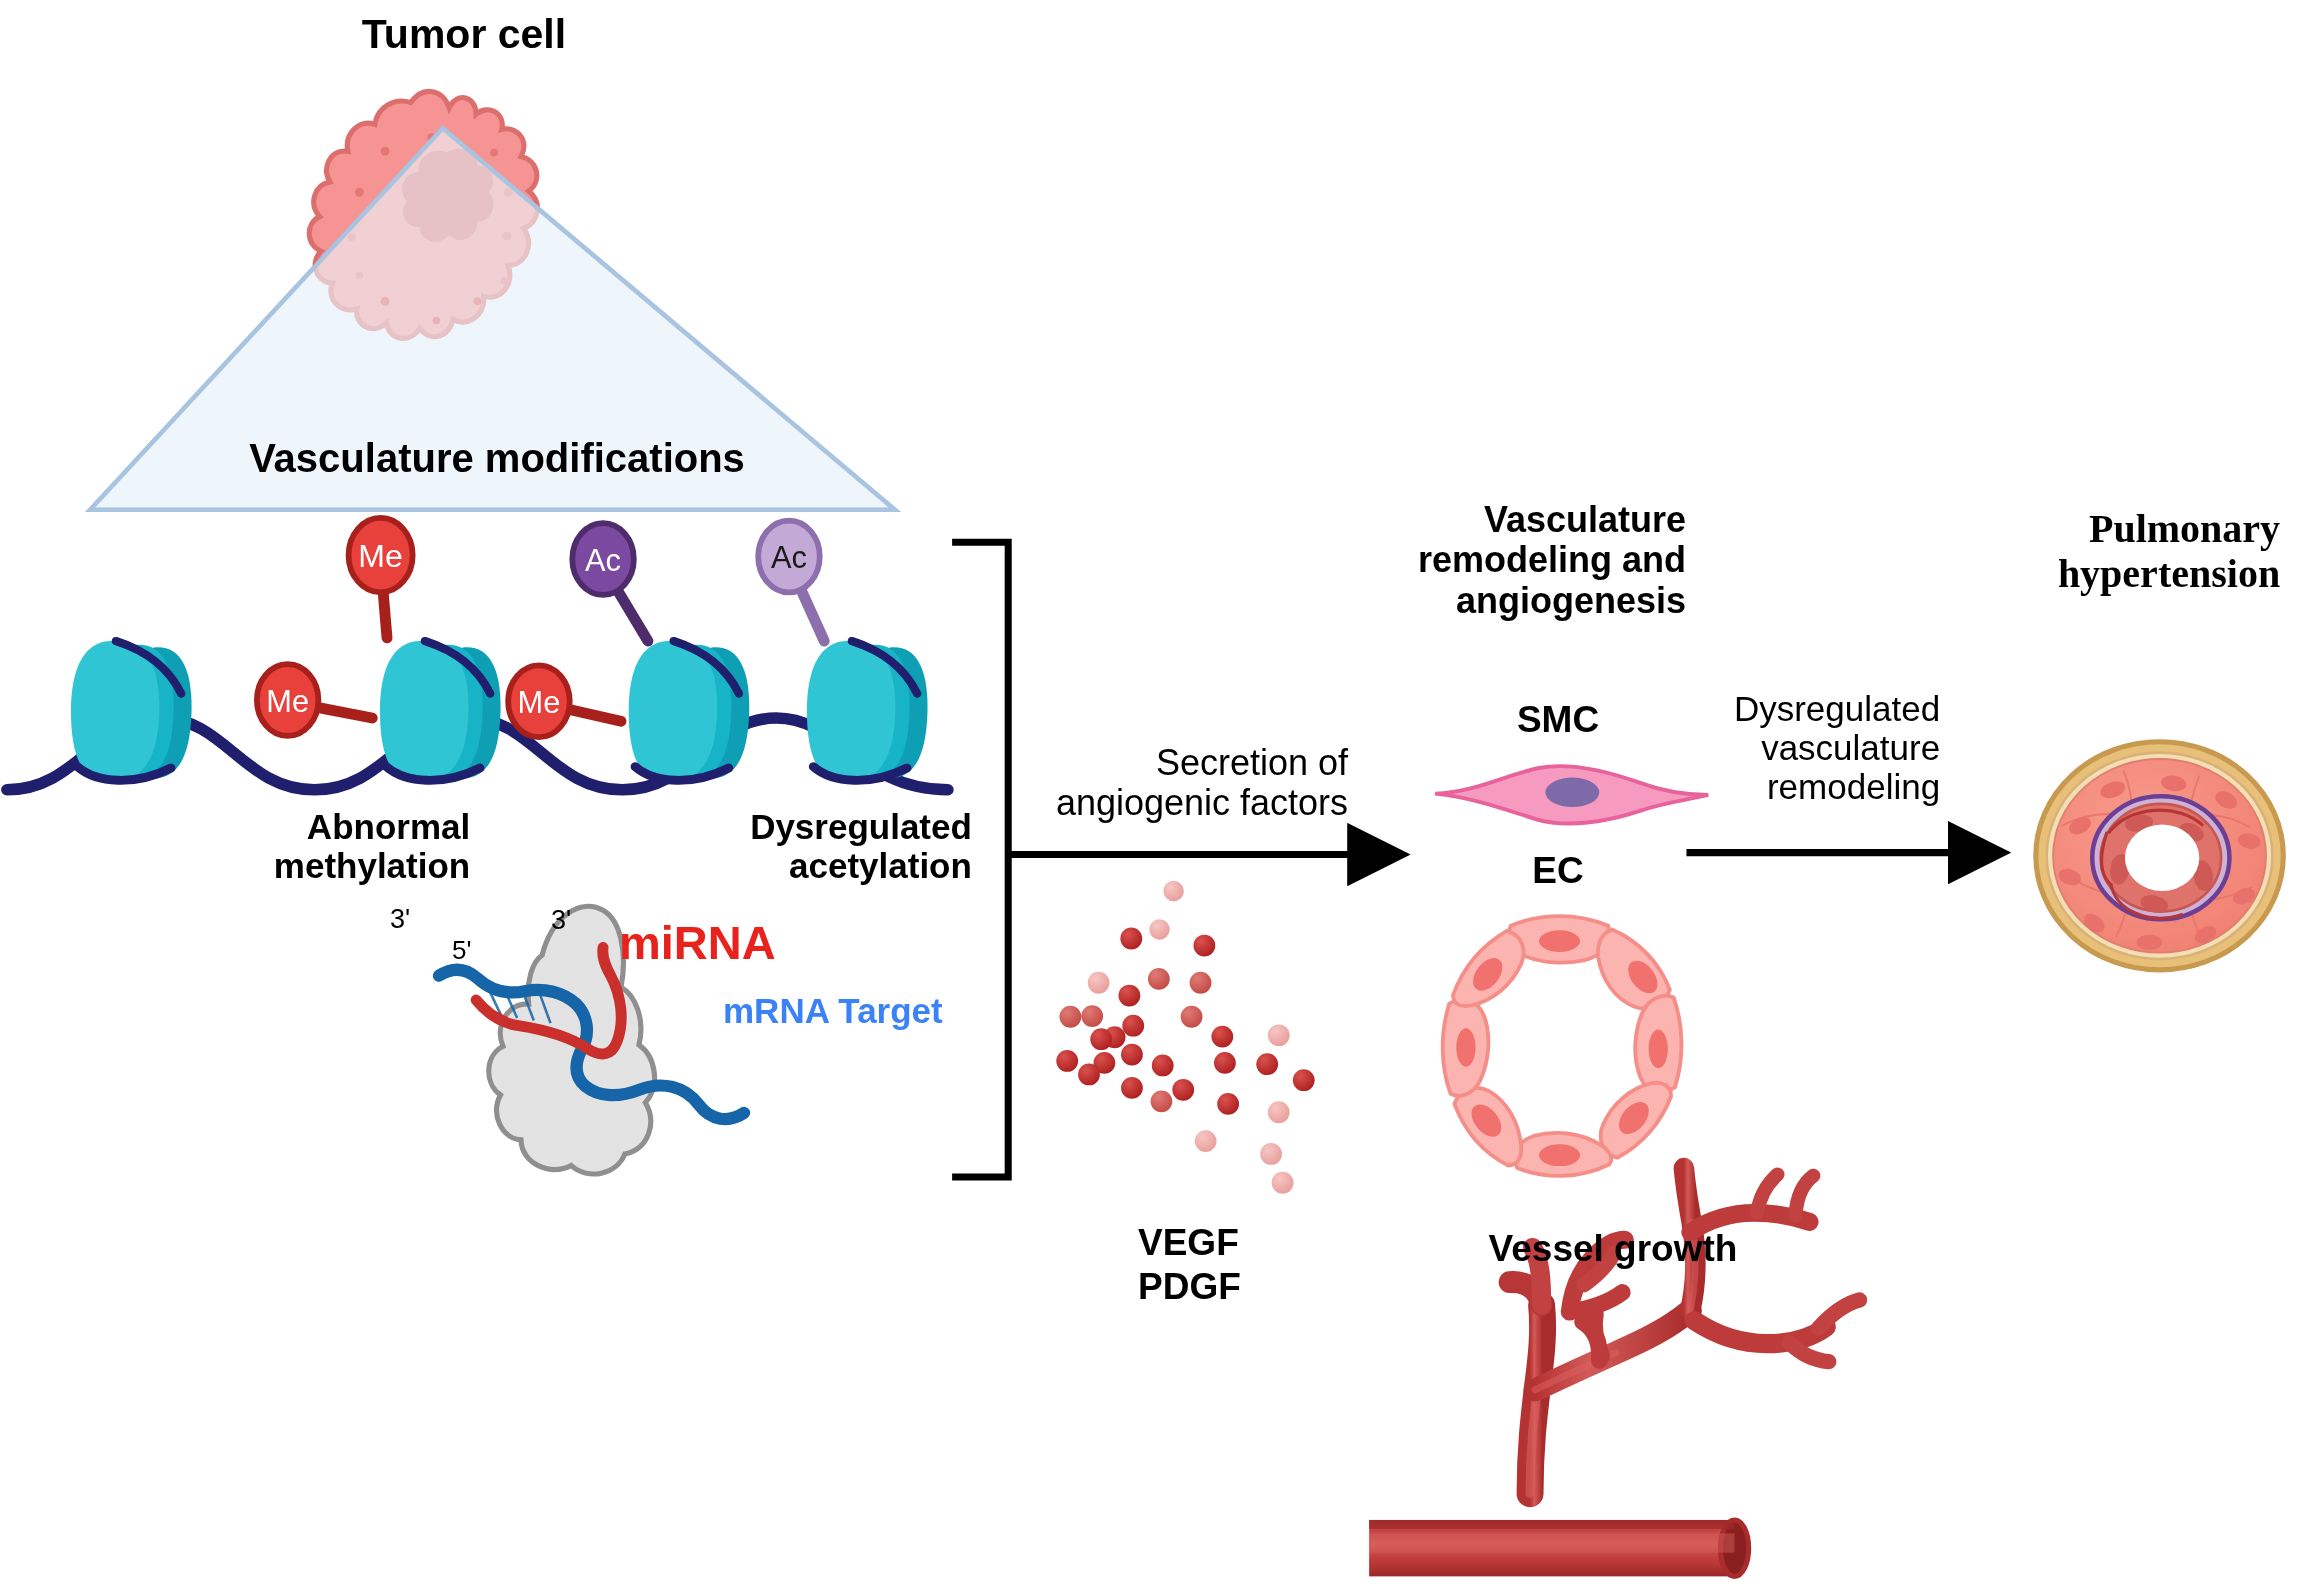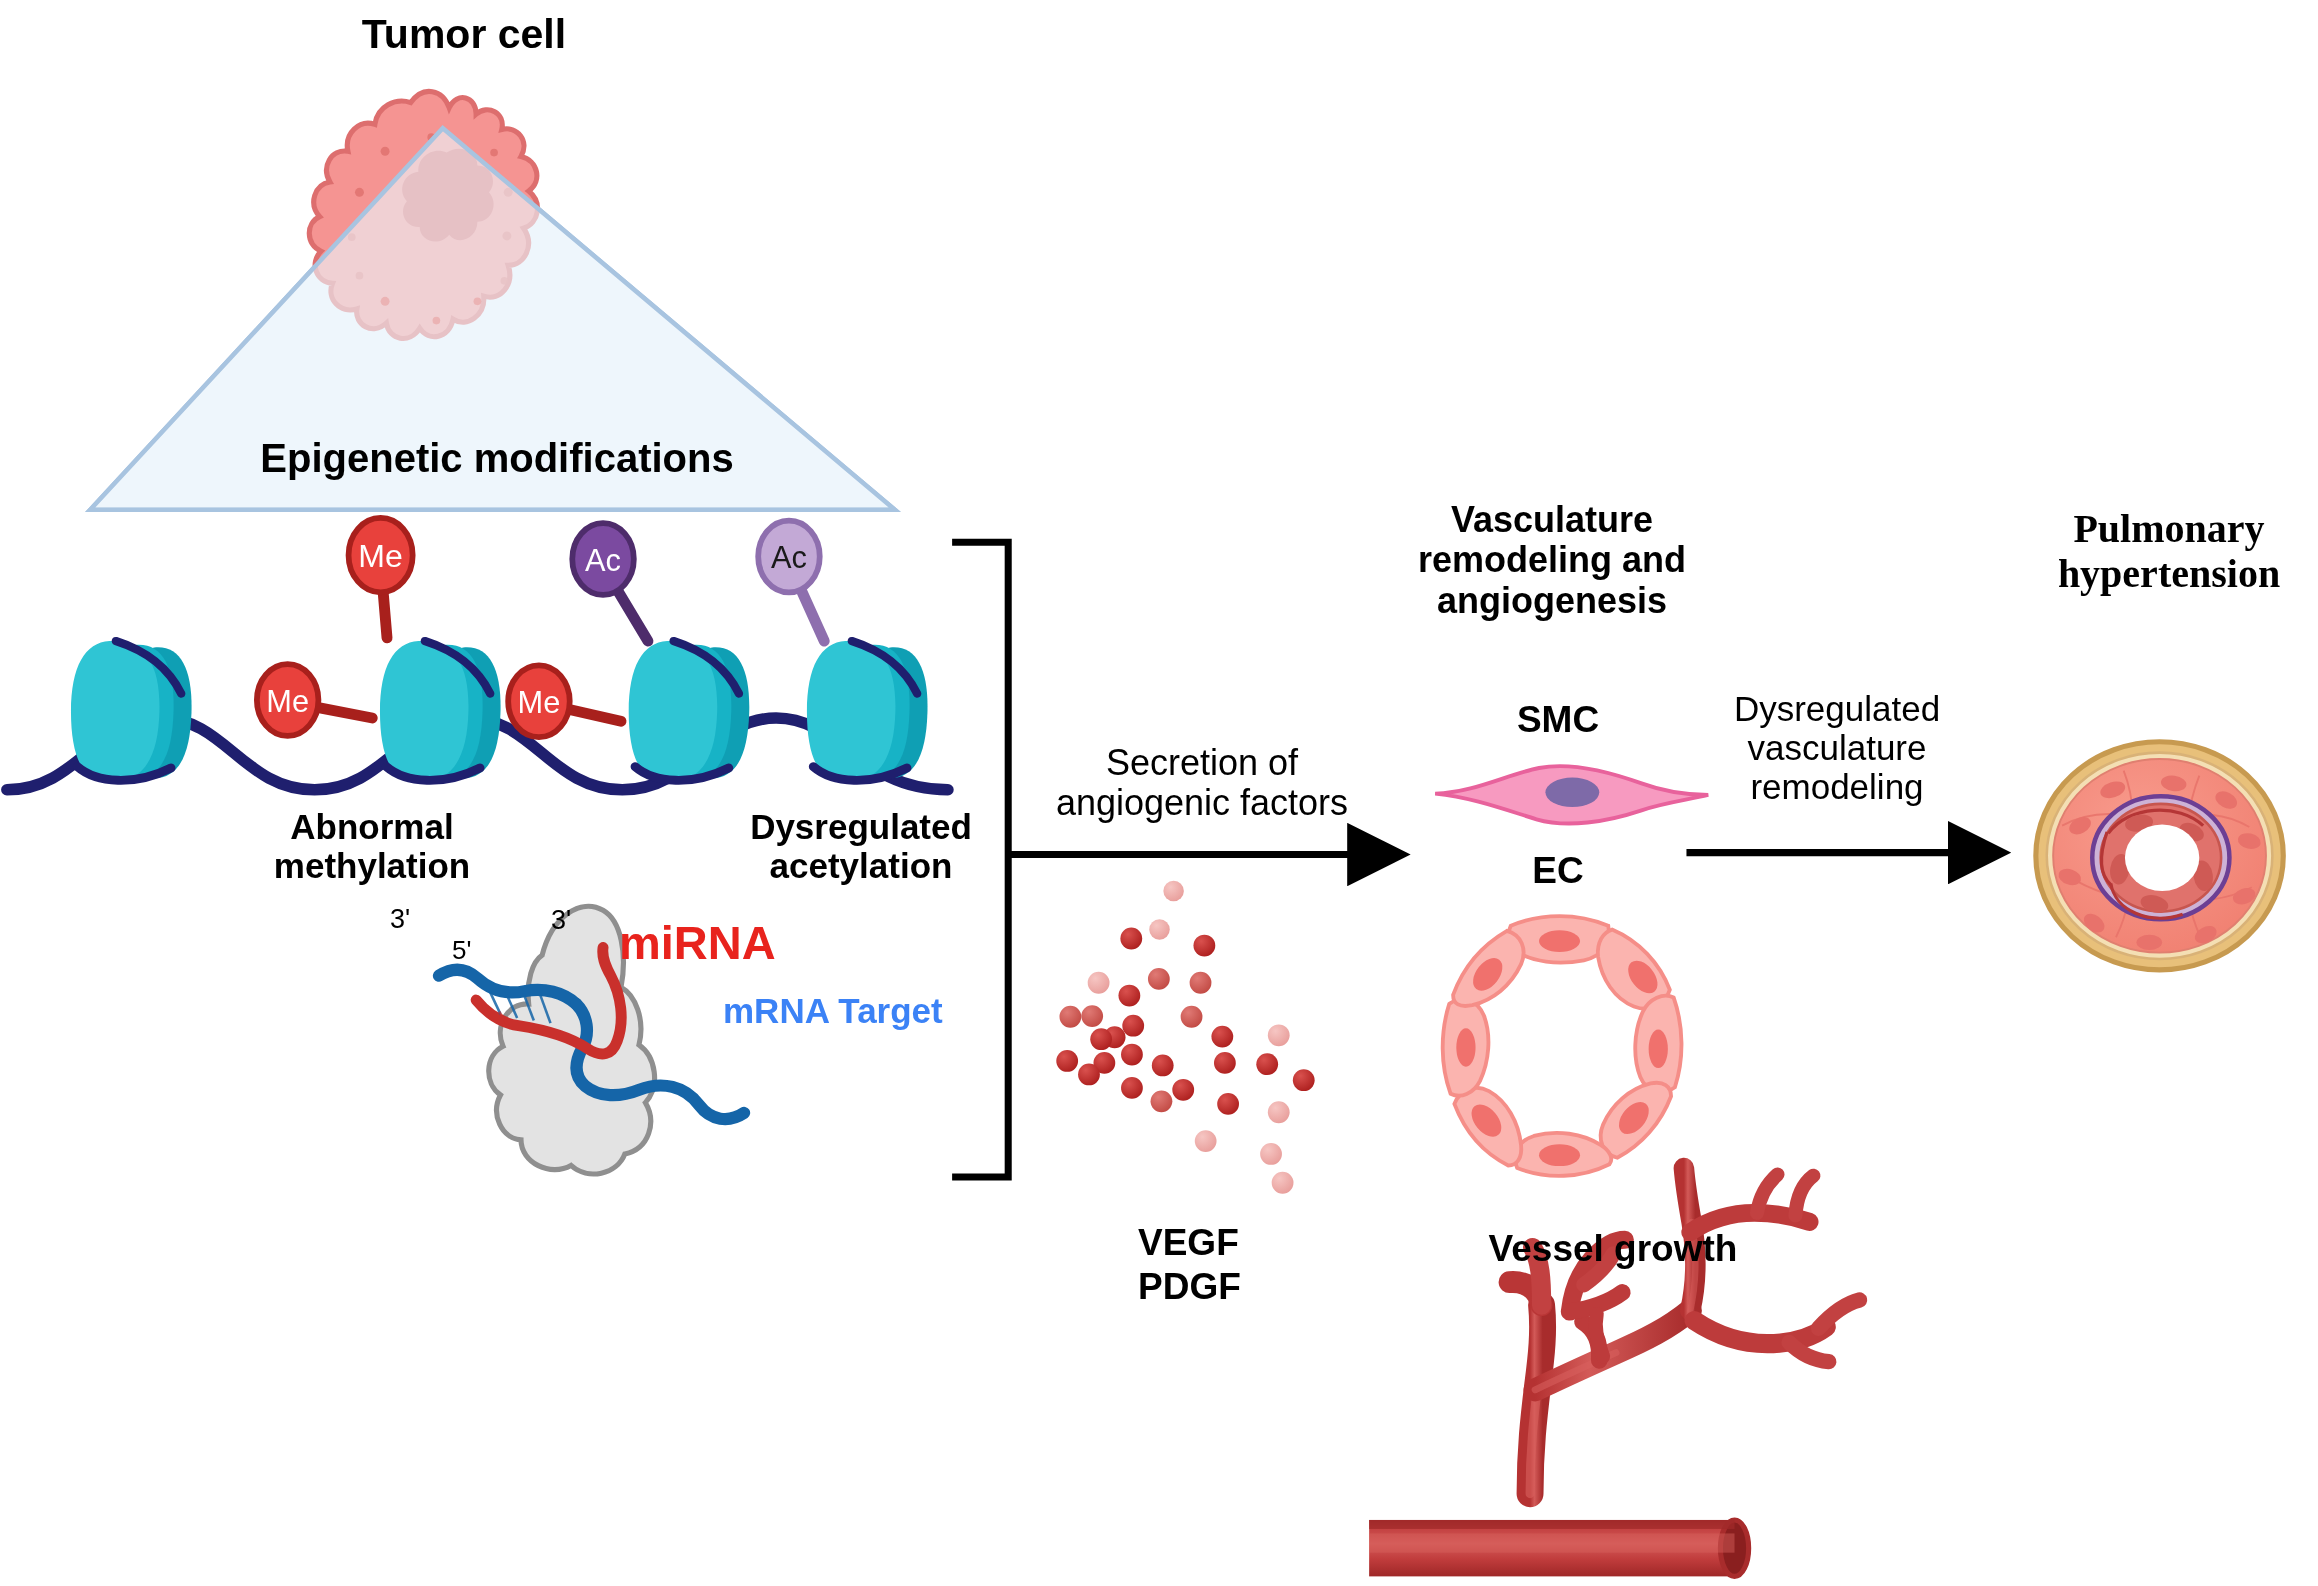--- a/index.html
+++ b/index.html
@@ -1,21 +1,21 @@
 <!DOCTYPE html>
 <html style="font-size:10.3px"><head>
 <meta charset="utf-8">
 <style>
   html,body{margin:0;padding:0;background:#ffffff;}
   body{width:2319px;height:1586px;position:relative;overflow:hidden;
        font-family:"Liberation Sans","DejaVu Sans",sans-serif;color:#000;}
   .stage{position:absolute;left:0;top:0;width:2319px;height:1586px;}
   .lbl{position:absolute;white-space:pre;line-height:1.12;}
   .bold{font-weight:bold;}
-  .ctr{text-align:center;transform:translateX(-50%);}
+  .ctr{text-align:right;transform:translateX(-50%);}
   svg{position:absolute;left:0;top:0;overflow:visible;}
 </style>
 </head>
 <body>
 
 <div class="stage">
 
   <svg width="2319" height="1586" viewBox="0 0 3616 2474">
     <defs>
       <radialGradient id="gDotDark" cx="35%" cy="30%" r="75%">
@@ -415,21 +415,21 @@
 
       <rect x="2135" y="2371" width="570" height="88" fill="url(#gTube)"></rect>
       <ellipse cx="2705" cy="2415" rx="22" ry="44" fill="#8a1f1f" stroke="#a82c2c" stroke-width="8"></ellipse>
       <rect x="2135" y="2371" width="570" height="14" fill="#a02929" opacity="0.75"></rect>
       <rect x="2135" y="2392" width="570" height="30" fill="#d8615e" opacity="0.45"></rect>
     </g>
   </svg>
 
   <div class="lbl bold ctr" style="left:464px;top:11.5px;font-size:41px;">Tumor cell</div>
 
-  <div class="lbl bold ctr" style="left:497px;top:436px;font-size:40px;">Epigenetic modifications</div>
+  <div class="lbl bold ctr" style="left:497px;top:436px;font-size:40px;">Vasculature modifications</div>
 
   <div class="lbl bold ctr" style="left:372px;top:807px;font-size:35px;">Abnormal
 methylation</div>
 
   <div class="lbl bold ctr" style="left:861px;top:807px;font-size:35px;">Dysregulated
 acetylation</div>
 
   <div class="lbl" style="left:390px;top:904px;font-size:27px;">3'</div>
   <div class="lbl" style="left:452px;top:936px;font-size:26px;">5'</div>
   <div class="lbl" style="left:551px;top:905px;font-size:27px;">3'</div>

